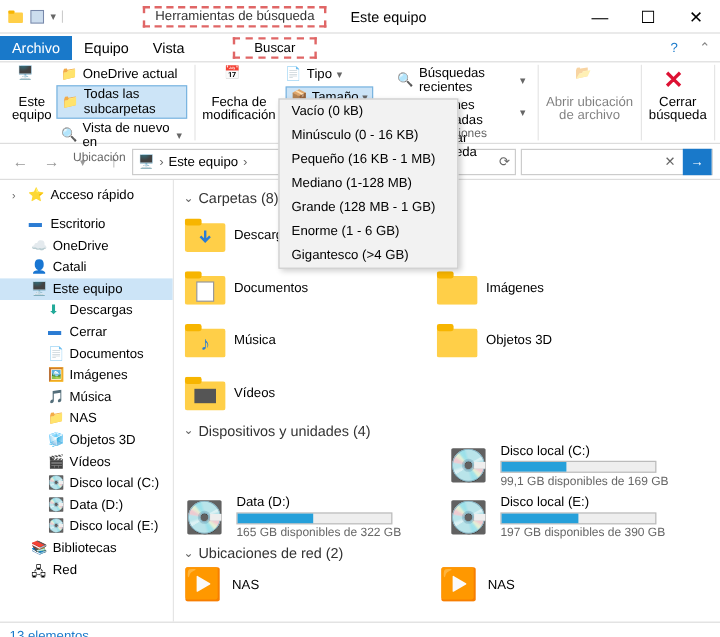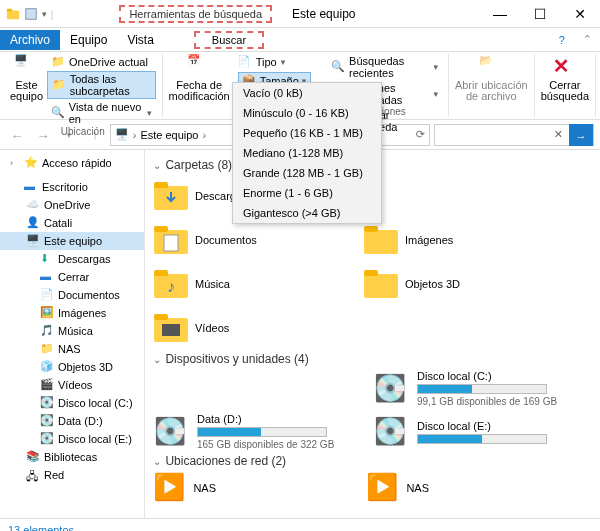--- a/index.html
+++ b/index.html
@@ -415,20 +415,21 @@
           <span class="drive-free">165 GB disponibles de 322 GB</span>
         </div>
       </div>
       <div class="drive-item">
         <div class="dico">💽</div>
         <div class="drive-info">
           <span>Disco local (E:)</span>
           <div class="drive-bar">
               <div class="fill" style="width:50%"></div>
             </div>
+          <span class="drive-free">197 GB disponibles de 390 GB</span>
         </div>
       </div>
     </div>
 
     <div class="section-hdr">
         <span class="chev2">⌄</span>
         <span>Ubicaciones de red (2)</span>
       </div>
     <div class="netloc">
       <div class="net-item">

